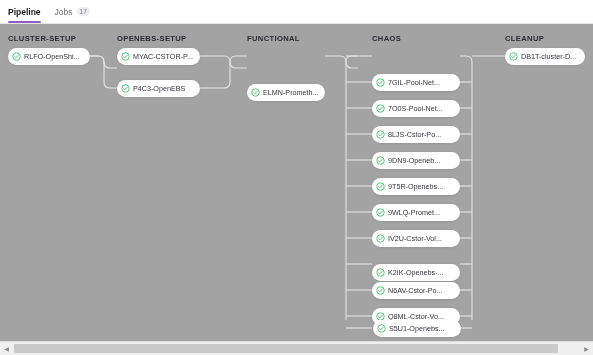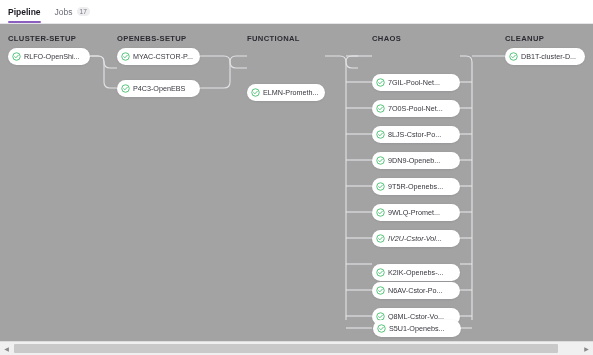--- a/index.html
+++ b/index.html
@@ -274,21 +274,21 @@
         </svg>
       <span class="lbl">9T5R-Openebs...</span>
     </div>
     <div class="node" style="left:372px;top:180px;width:88px;">
       <svg class="chk" viewBox="0 0 12 12">
           <circle cx="6" cy="6" r="5" fill="none" stroke="#43bd6b" stroke-width="1.2"></circle>
           <path d="M3.6 6.1 L5.2 7.7 L8.5 4.2" fill="none" stroke="#43bd6b" stroke-width="1.2" stroke-linecap="round" stroke-linejoin="round"></path>
         </svg>
       <span class="lbl">9WLQ-Promet...</span>
     </div>
-    <div class="node" style="left:372px;top:206px;width:88px;font-style:italic;">
+    <div class="node" style="left:372px;top:206px;width:88px;">
       <svg class="chk" viewBox="0 0 12 12">
           <circle cx="6" cy="6" r="5" fill="none" stroke="#43bd6b" stroke-width="1.2"></circle>
           <path d="M3.6 6.1 L5.2 7.7 L8.5 4.2" fill="none" stroke="#43bd6b" stroke-width="1.2" stroke-linecap="round" stroke-linejoin="round"></path>
         </svg>
       <span class="lbl">IV2U-Cstor-Vol...</span>
     </div>
     <div class="node" style="left:372px;top:240px;width:88px;">
       <svg class="chk" viewBox="0 0 12 12">
           <circle cx="6" cy="6" r="5" fill="none" stroke="#43bd6b" stroke-width="1.2"></circle>
           <path d="M3.6 6.1 L5.2 7.7 L8.5 4.2" fill="none" stroke="#43bd6b" stroke-width="1.2" stroke-linecap="round" stroke-linejoin="round"></path>

